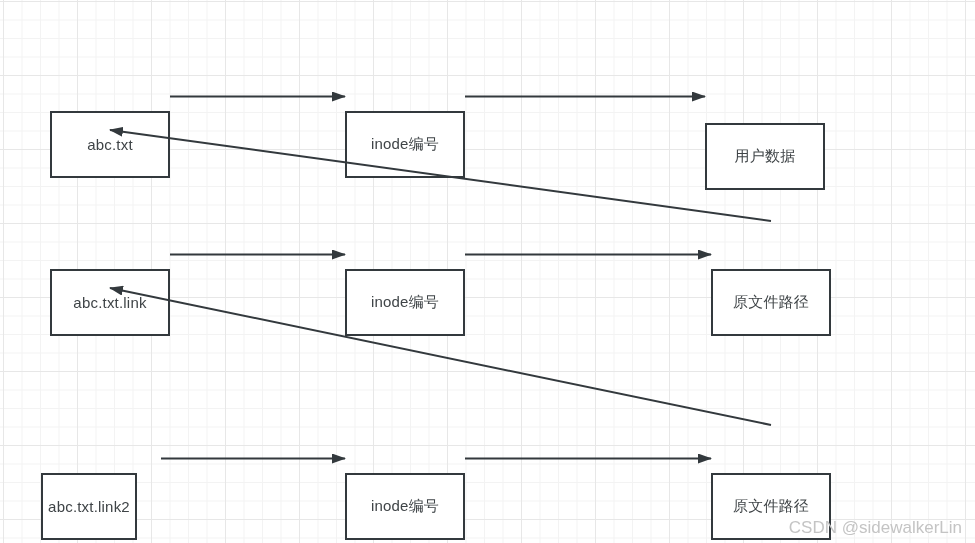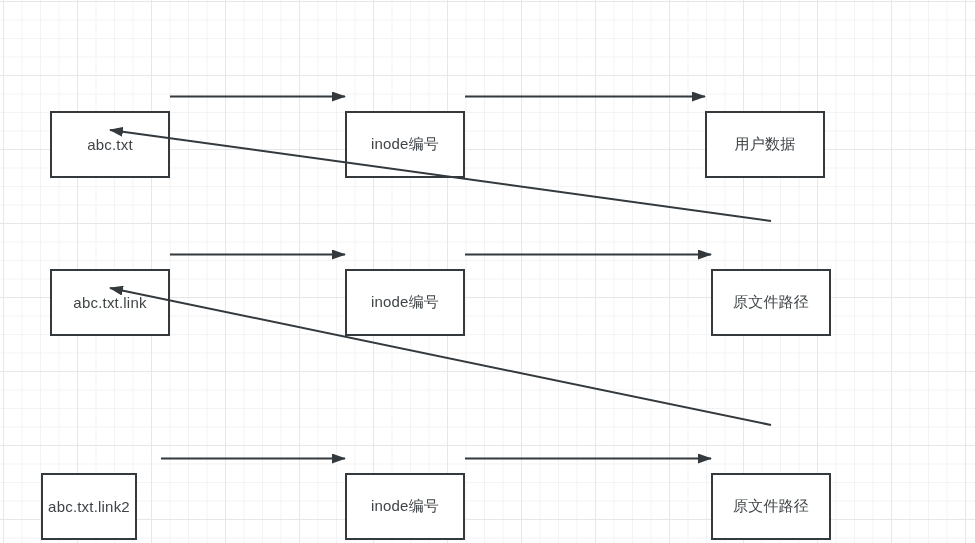--- a/index.html
+++ b/index.html
@@ -71,21 +71,21 @@
 <body>
 
 <div class="canvas">
   <div class="nodes-layer">
       <div class="node" style="left: 50px; top: 63px; width: 120px; height: 67px;">
         <span>abc.txt</span>
       </div>
       <div class="node" style="left: 345px; top: 63px; width: 120px; height: 67px;">
         <span>inode编号</span>
       </div>
-      <div class="node" style="left: 705px; top: 63px; width: 120px; height: 67px;">
+      <div class="node" style="left: 705px; top: 75px; width: 120px; height: 67px;">
         <span>用户数据</span>
       </div>
       <div class="node" style="left: 50px; top: 221px; width: 120px; height: 67px;">
         <span>abc.txt.link</span>
       </div>
       <div class="node" style="left: 345px; top: 221px; width: 120px; height: 67px;">
         <span>inode编号</span>
       </div>
       <div class="node" style="left: 711px; top: 221px; width: 120px; height: 67px;">
         <span>原文件路径</span>
@@ -110,13 +110,14 @@
         <line x1="170" y1="96.5" x2="345" y2="96.5" stroke="#33393d" stroke-width="2" marker-end="url(#arrowhead)"></line>
         <line x1="465" y1="96.5" x2="705" y2="96.5" stroke="#33393d" stroke-width="2" marker-end="url(#arrowhead)"></line>
         <line x1="170" y1="254.5" x2="345" y2="254.5" stroke="#33393d" stroke-width="2" marker-end="url(#arrowhead)"></line>
         <line x1="465" y1="254.5" x2="711" y2="254.5" stroke="#33393d" stroke-width="2" marker-end="url(#arrowhead)"></line>
         <line x1="161" y1="458.5" x2="345" y2="458.5" stroke="#33393d" stroke-width="2" marker-end="url(#arrowhead)"></line>
         <line x1="465" y1="458.5" x2="711" y2="458.5" stroke="#33393d" stroke-width="2" marker-end="url(#arrowhead)"></line>
         <line x1="771" y1="221" x2="110" y2="130" stroke="#33393d" stroke-width="2" marker-end="url(#arrowhead)"></line>
         <line x1="771" y1="425" x2="110" y2="288" stroke="#33393d" stroke-width="2" marker-end="url(#arrowhead)"></line>
       </g>
   </svg>
+  <div class="watermark">CSDN @sidewalkerLin</div>
 </div>
 
 </body></html>

